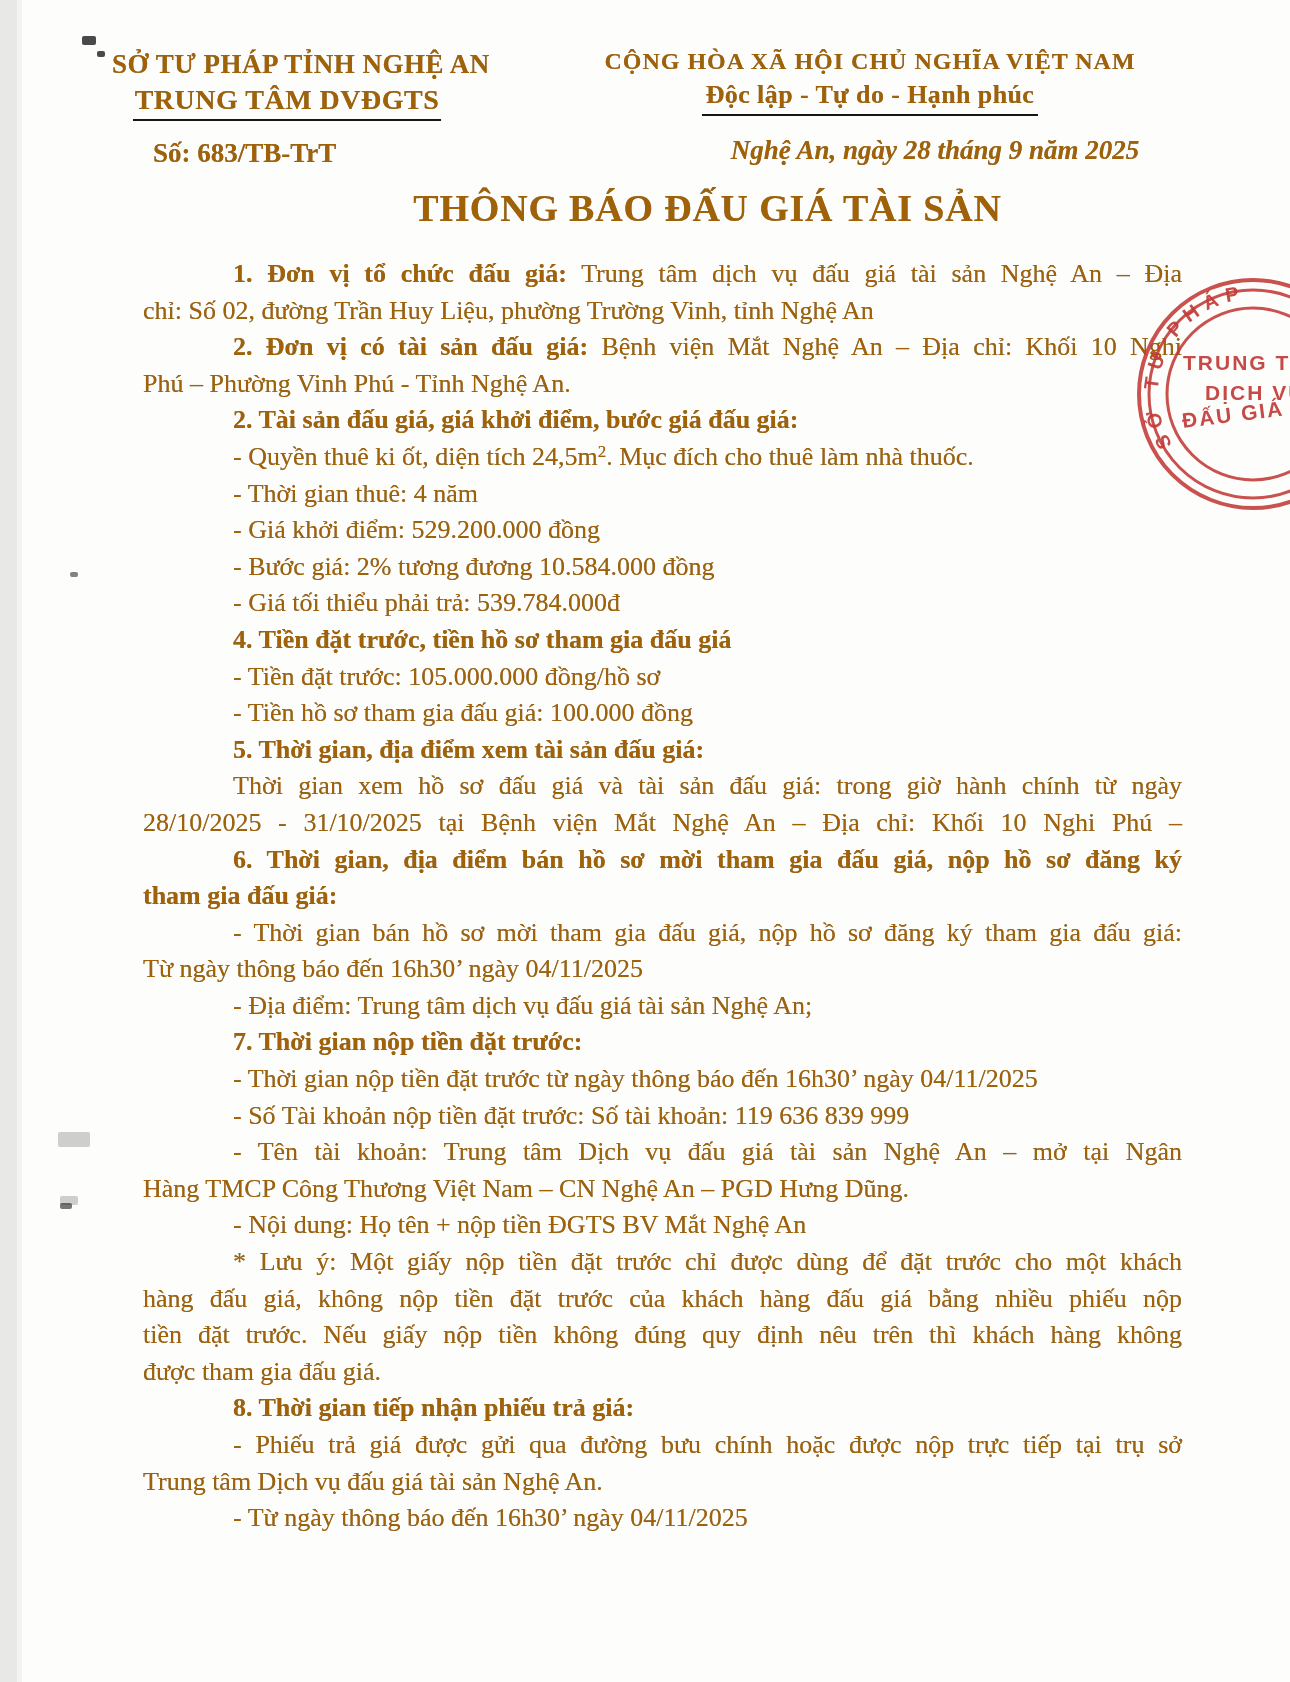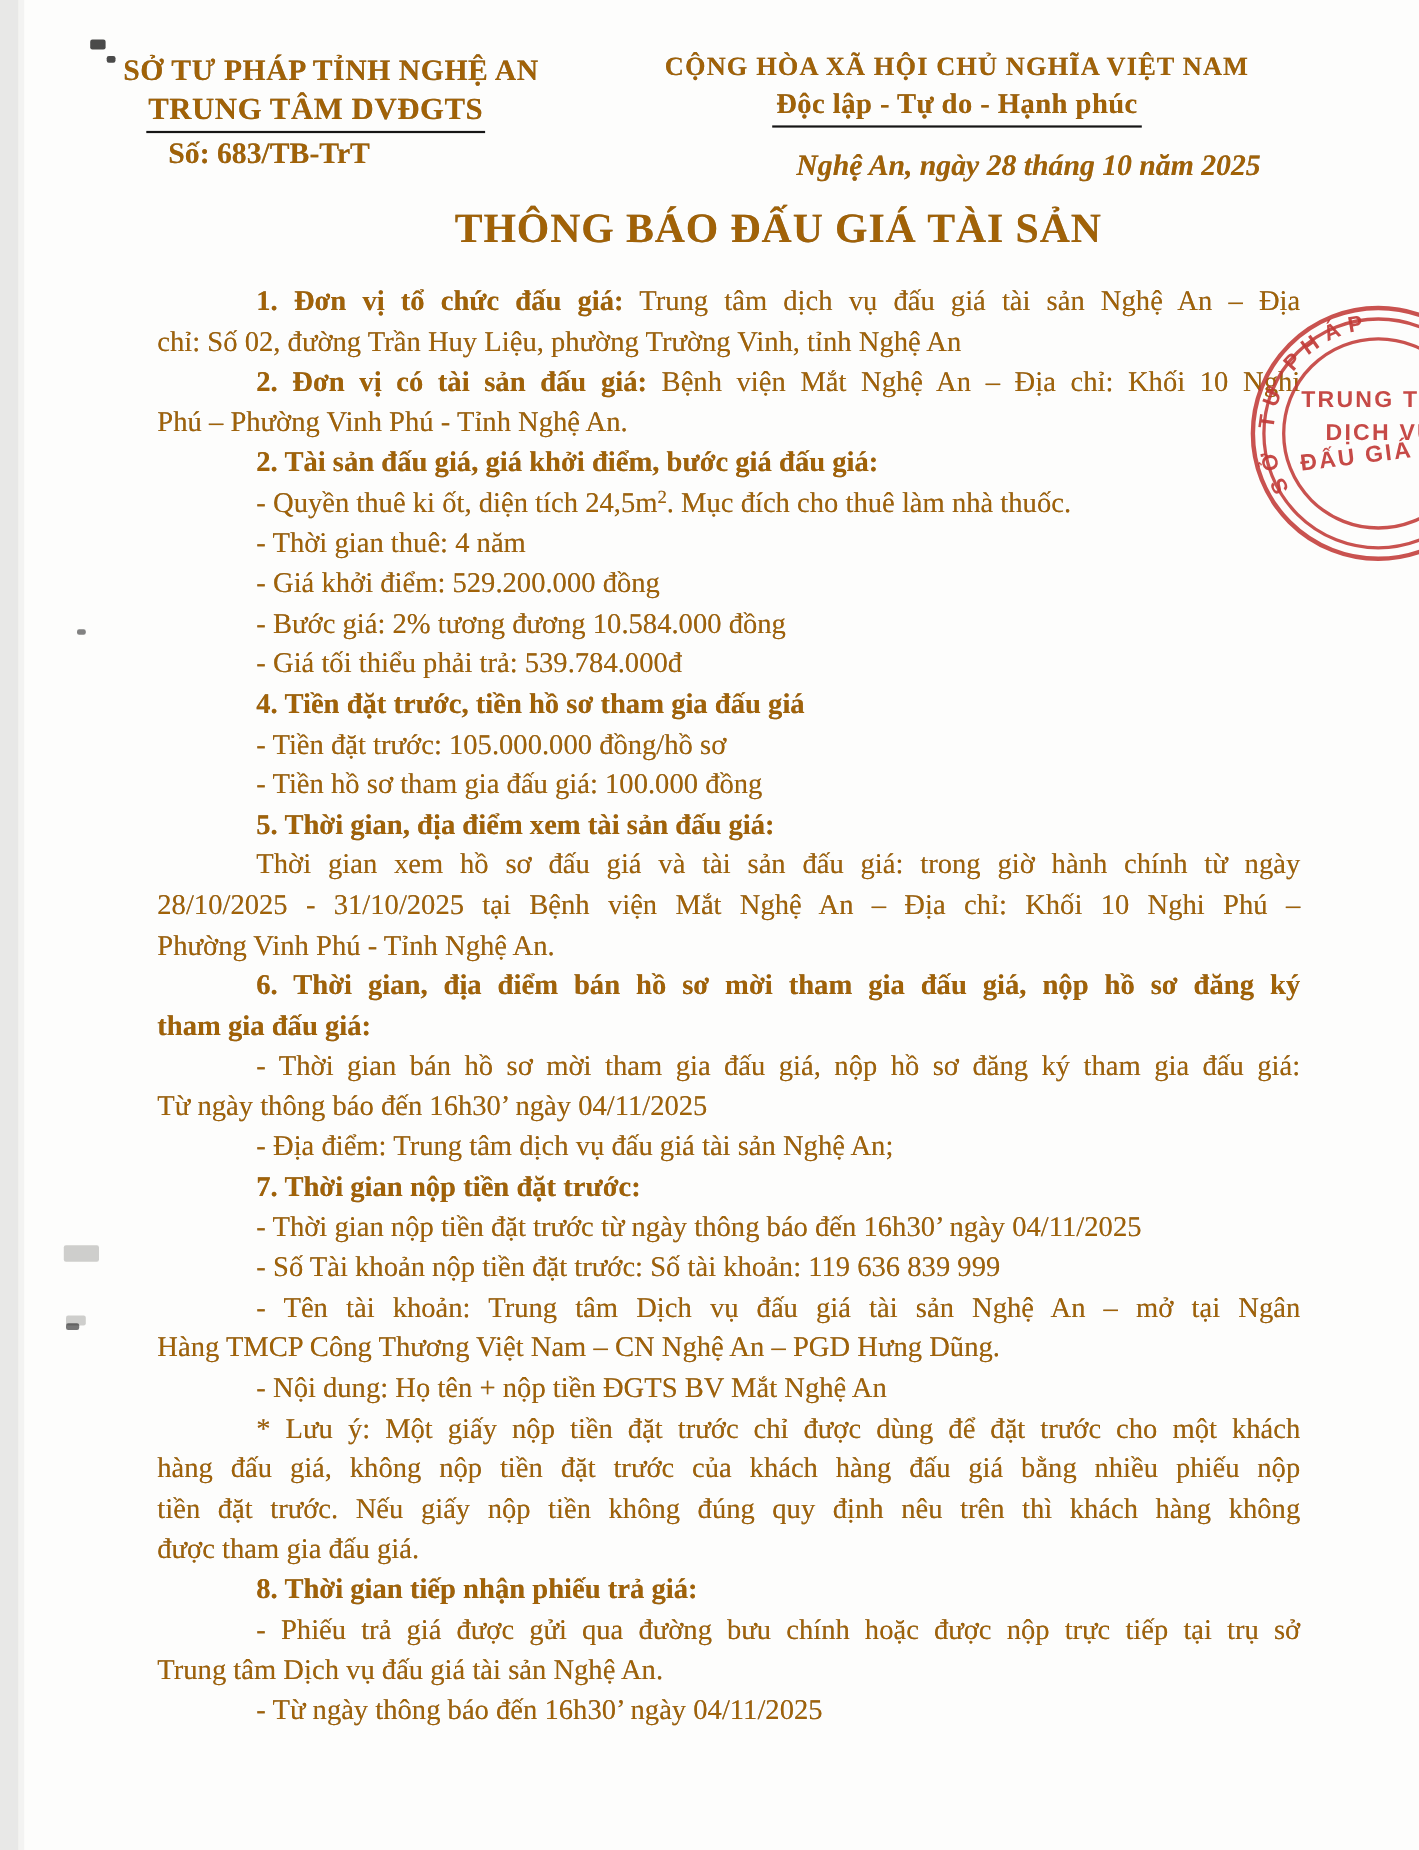--- a/index.html
+++ b/index.html
@@ -18,21 +18,21 @@
 
   .hdr-left{position:absolute;left:112px;top:48px;width:350px;text-align:center;line-height:1.25;}
   .hdr-left .l1{font-size:27px;font-weight:700;letter-spacing:.5px;white-space:nowrap;}
   .hdr-left .l2{display:inline-block;font-size:28px;font-weight:700;letter-spacing:.5px;
     border-bottom:2px solid #161616;padding:0 2px 2px;margin-top:0;white-space:nowrap;}
   .hdr-right{position:absolute;left:580px;top:46px;width:580px;text-align:center;line-height:1.25;}
   .hdr-right .l1{font-size:24px;font-weight:700;letter-spacing:1px;white-space:nowrap;}
   .hdr-right .l2{display:inline-block;font-size:26px;font-weight:700;letter-spacing:.4px;
     border-bottom:2px solid #161616;padding:0 4px 2px;margin-top:3px;white-space:nowrap;}
 
-  .doc-number{position:absolute;left:153px;top:124px;font-size:27px;font-weight:700;white-space:nowrap;}
+  .doc-number{position:absolute;left:153px;top:138px;font-size:27px;font-weight:700;white-space:nowrap;}
   .date-line{position:absolute;left:720px;top:135px;width:430px;text-align:center;
     font-size:27px;font-weight:700;font-style:italic;white-space:nowrap;}
 
   .doc-title{position:absolute;left:170px;top:186px;width:1075px;text-align:center;
     font-size:38px;font-weight:700;letter-spacing:.8px;white-space:nowrap;}
 
   .body{position:absolute;left:107px;top:256px;width:1075px;font-size:26px;}
   .line{height:36.6px;line-height:36.6px;white-space:nowrap;margin-left:36px;}
   .line.ind{padding-left:90px;}
   .line.j{white-space:normal;text-align:justify;text-align-last:justify;}
@@ -62,42 +62,41 @@
   <div class="hdr-left">
     <div class="l1">SỞ TƯ PHÁP TỈNH NGHỆ AN</div>
     <div><span class="l2">TRUNG TÂM DVĐGTS</span></div>
   </div>
   <div class="hdr-right">
     <div class="l1">CỘNG HÒA XÃ HỘI CHỦ NGHĨA VIỆT NAM</div>
     <div><span class="l2">Độc lập - Tự do - Hạnh phúc</span></div>
   </div>
 
   <div class="doc-number">Số: 683/TB-TrT</div>
-  <div class="date-line">Nghệ An, ngày 28 tháng 10 năm 2025</div>
+  <div class="date-line">Nghệ An, ngày 28 tháng 9 năm 2025</div>
 
   <div class="doc-title">THÔNG BÁO ĐẤU GIÁ TÀI SẢN</div>
 
   <div class="body">
       <div class="line ind j"><span class="b">1. Đơn vị tổ chức đấu giá:</span><span class="t"> Trung tâm dịch vụ đấu giá tài sản Nghệ An – Địa</span></div>
       <div class="line"><span class="t">chỉ: Số 02, đường Trần Huy Liệu, phường Trường Vinh, tỉnh Nghệ An</span></div>
       <div class="line ind j"><span class="b">2. Đơn vị có tài sản đấu giá:</span><span class="t"> Bệnh viện Mắt Nghệ An – Địa chỉ: Khối 10 Nghi</span></div>
       <div class="line"><span class="t">Phú – Phường Vinh Phú - Tỉnh Nghệ An.</span></div>
       <div class="line ind"><span class="b">2. Tài sản đấu giá, giá khởi điểm, bước giá đấu giá:</span></div>
       <div class="line ind"><span class="t">- Quyền thuê ki ốt, diện tích 24,5m</span><sup class="sup">2</sup><span class="t">. Mục đích cho thuê làm nhà thuốc.</span></div>
       <div class="line ind"><span class="t">- Thời gian thuê: 4 năm</span></div>
       <div class="line ind"><span class="t">- Giá khởi điểm: 529.200.000 đồng</span></div>
       <div class="line ind"><span class="t">- Bước giá: 2% tương đương 10.584.000 đồng</span></div>
       <div class="line ind"><span class="t">- Giá tối thiểu phải trả: 539.784.000đ</span></div>
       <div class="line ind"><span class="b">4. Tiền đặt trước, tiền hồ sơ tham gia đấu giá</span></div>
       <div class="line ind"><span class="t">- Tiền đặt trước: 105.000.000 đồng/hồ sơ</span></div>
       <div class="line ind"><span class="t">- Tiền hồ sơ tham gia đấu giá: 100.000 đồng</span></div>
       <div class="line ind"><span class="b">5. Thời gian, địa điểm xem tài sản đấu giá:</span></div>
       <div class="line ind j"><span class="t">Thời gian xem hồ sơ đấu giá và tài sản đấu giá: trong giờ hành chính từ ngày</span></div>
       <div class="line j"><span class="t">28/10/2025 - 31/10/2025 tại Bệnh viện Mắt Nghệ An – Địa chỉ: Khối 10 Nghi Phú –</span></div>
-      <div class="line"><span class="t">Phường Vinh Phú - Tỉnh Nghệ An.</span></div>
       <div class="line ind j"><span class="b">6. Thời gian, địa điểm bán hồ sơ mời tham gia đấu giá, nộp hồ sơ đăng ký</span></div>
       <div class="line"><span class="b">tham gia đấu giá:</span></div>
       <div class="line ind j"><span class="t">- Thời gian bán hồ sơ mời tham gia đấu giá, nộp hồ sơ đăng ký tham gia đấu giá:</span></div>
       <div class="line"><span class="t">Từ ngày thông báo đến 16h30’ ngày 04/11/2025</span></div>
       <div class="line ind"><span class="t">- Địa điểm: Trung tâm dịch vụ đấu giá tài sản Nghệ An;</span></div>
       <div class="line ind"><span class="b">7. Thời gian nộp tiền đặt trước:</span></div>
       <div class="line ind"><span class="t">- Thời gian nộp tiền đặt trước từ ngày thông báo đến 16h30’ ngày 04/11/2025</span></div>
       <div class="line ind"><span class="t">- Số Tài khoản nộp tiền đặt trước: Số tài khoản: 119 636 839 999</span></div>
       <div class="line ind j"><span class="t">- Tên tài khoản: Trung tâm Dịch vụ đấu giá tài sản Nghệ An – mở tại Ngân</span></div>
       <div class="line"><span class="t">Hàng TMCP Công Thương Việt Nam – CN Nghệ An – PGD Hưng Dũng.</span></div>

